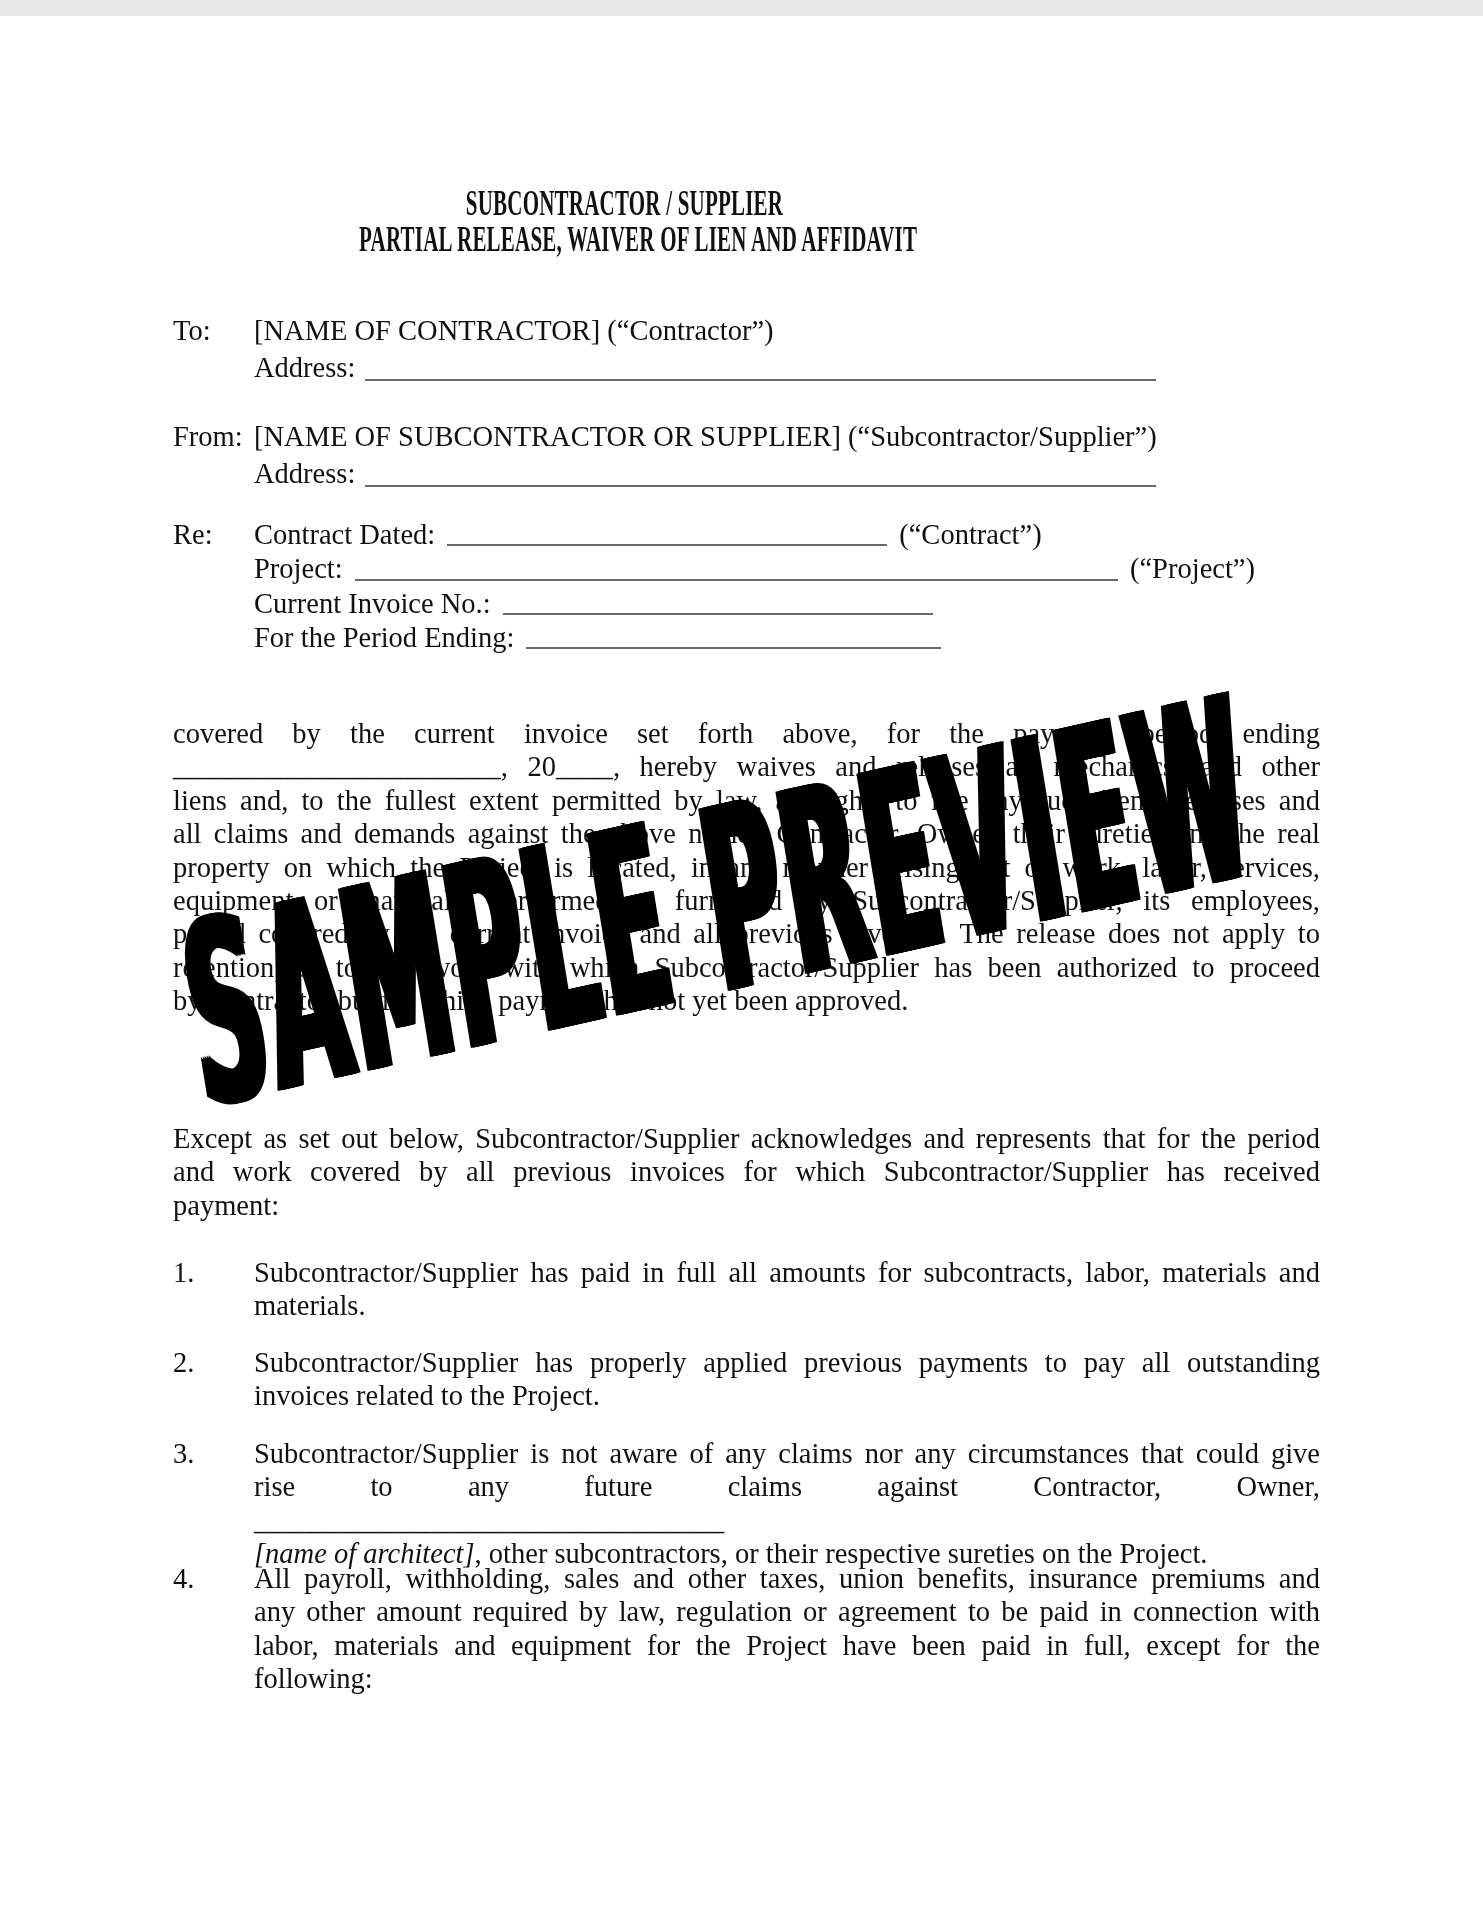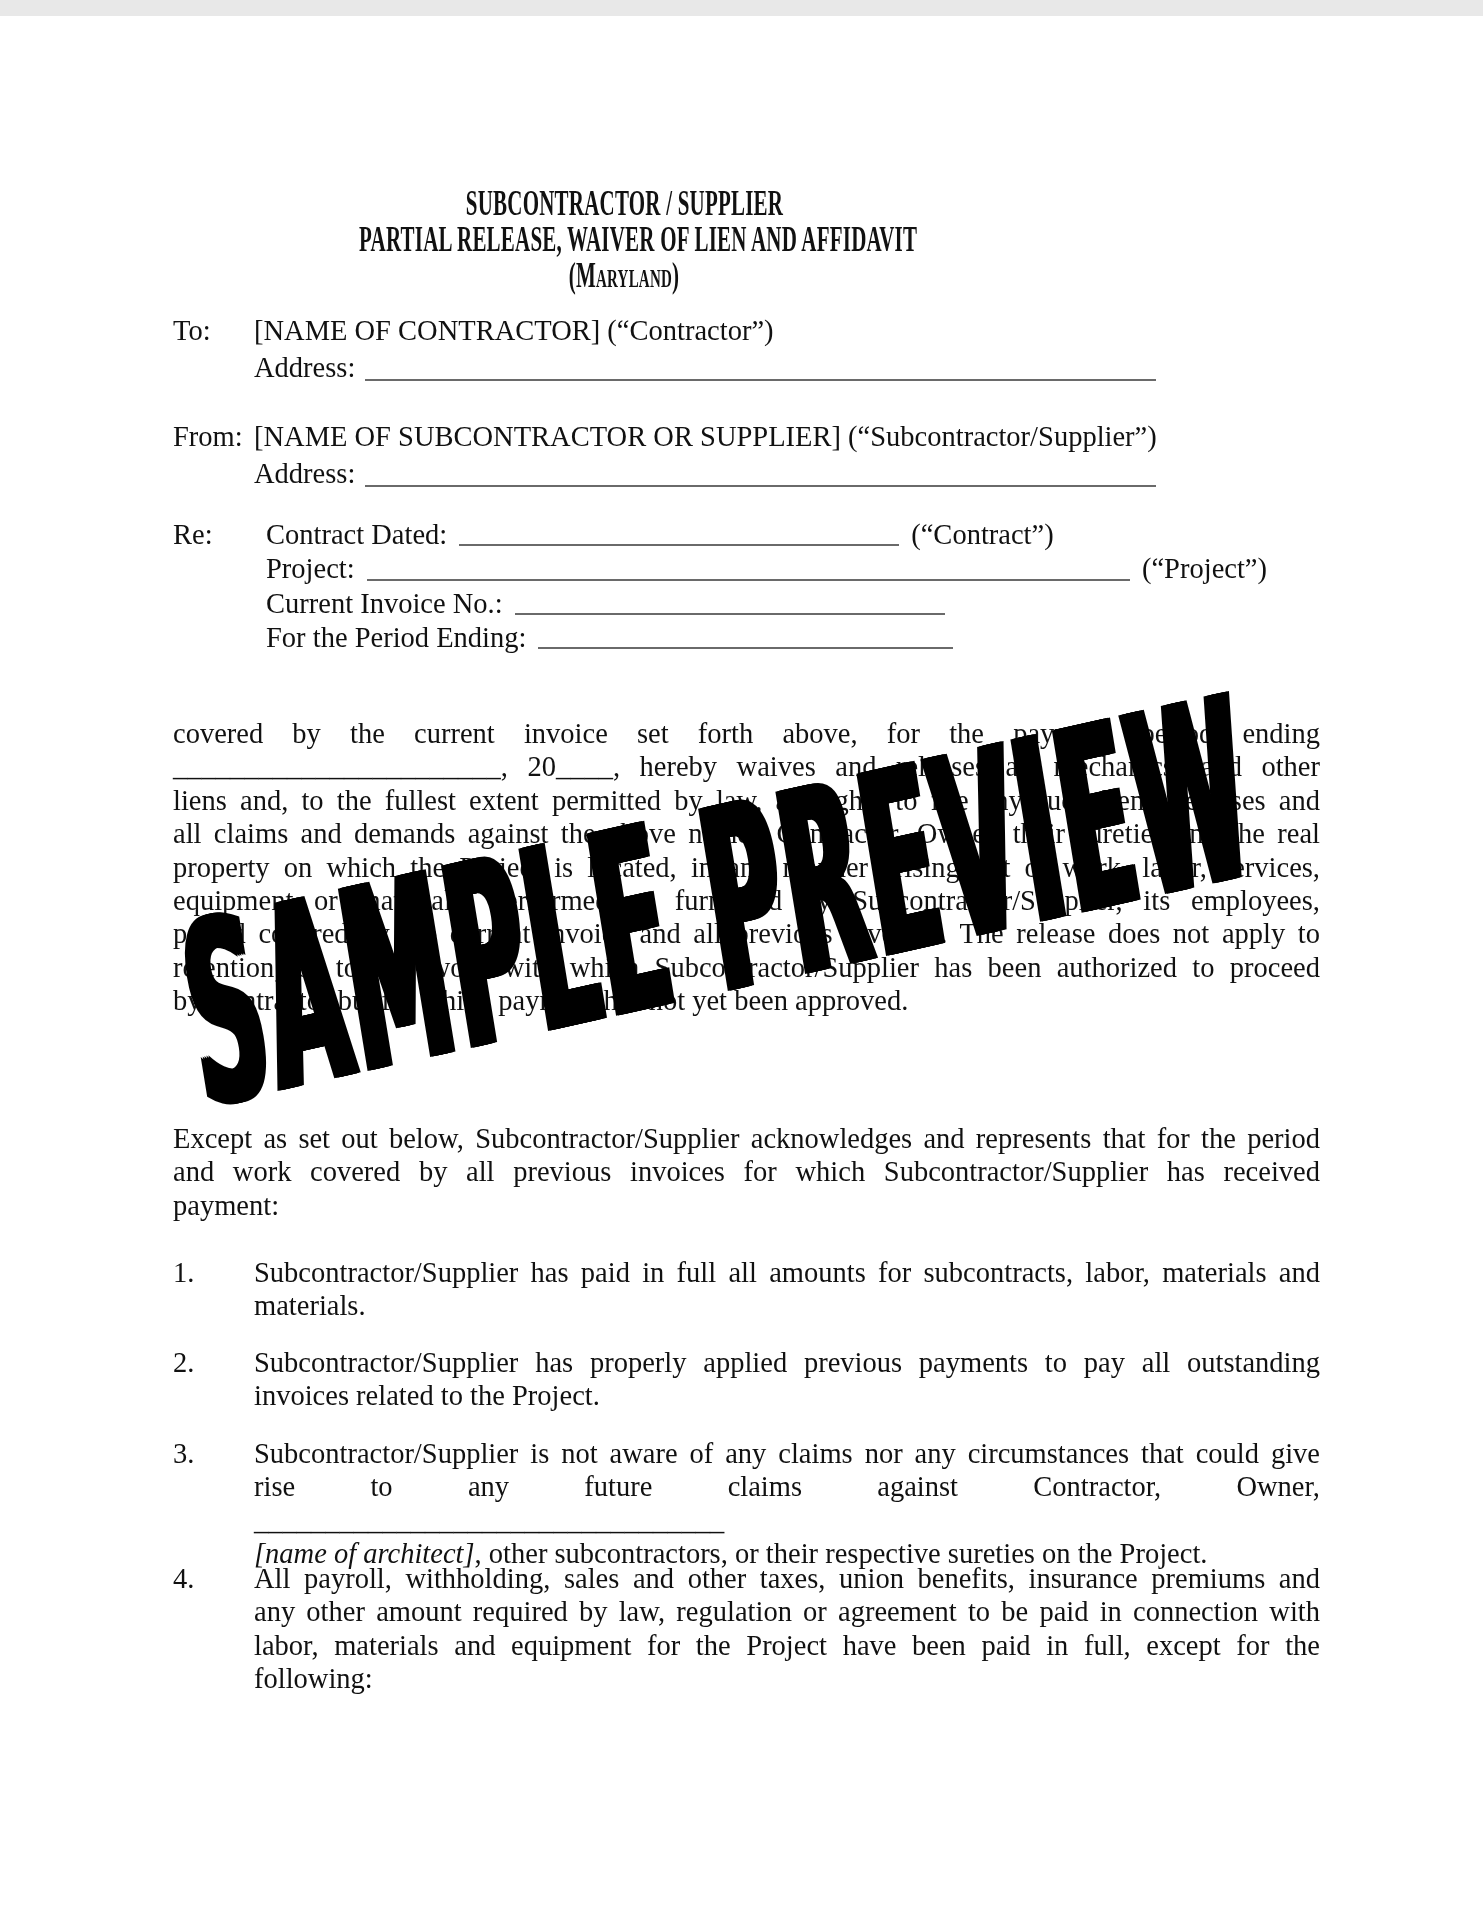--- a/index.html
+++ b/index.html
@@ -78,21 +78,20 @@
   }
 </style>
 </head>
 <body>
 
 <div class="page">
 
   <div class="title-block">
     <div class="t-line"><span class="tx">SUBCONTRACTOR / SUPPLIER</span></div>
     <div class="t-line"><span class="tx">PARTIAL RELEASE, WAIVER OF LIEN AND AFFIDAVIT</span></div>
-    <div class="t-line"><span class="tx smallcaps">(Maryland)</span></div>
   </div>
 
   <div class="hang to-from" style="top:296px;">
     <div class="hang-label">To:</div>
     <div class="hang-body">
       <div class="nowrap">[NAME OF CONTRACTOR] (“Contractor”)</div>
       <div class="addr-row">
         <span>Address:</span>
         <span class="blank"></span>
       </div>
@@ -103,21 +102,21 @@
     <div class="hang-label">From:</div>
     <div class="hang-body">
       <div class="nowrap">[NAME OF SUBCONTRACTOR OR SUPPLIER] (“Subcontractor/Supplier”)</div>
       <div class="addr-row">
         <span>Address:</span>
         <span class="blank"></span>
       </div>
     </div>
   </div>
 
-  <div class="hang re" style="top:502px;gap:12px;">
+  <div class="hang re" style="top:502px;">
     <div class="hang-label">Re:</div>
     <div class="hang-body re-body">
       <div class="re-row">
         <span class="lbl">Contract Dated:</span>
         <span class="blank" style="width:440px;"></span>
         <span class="suffix">(“Contract”)</span>
       </div>
       <div class="re-row">
         <span class="lbl">Project:</span>
         <span class="blank grow"></span>

